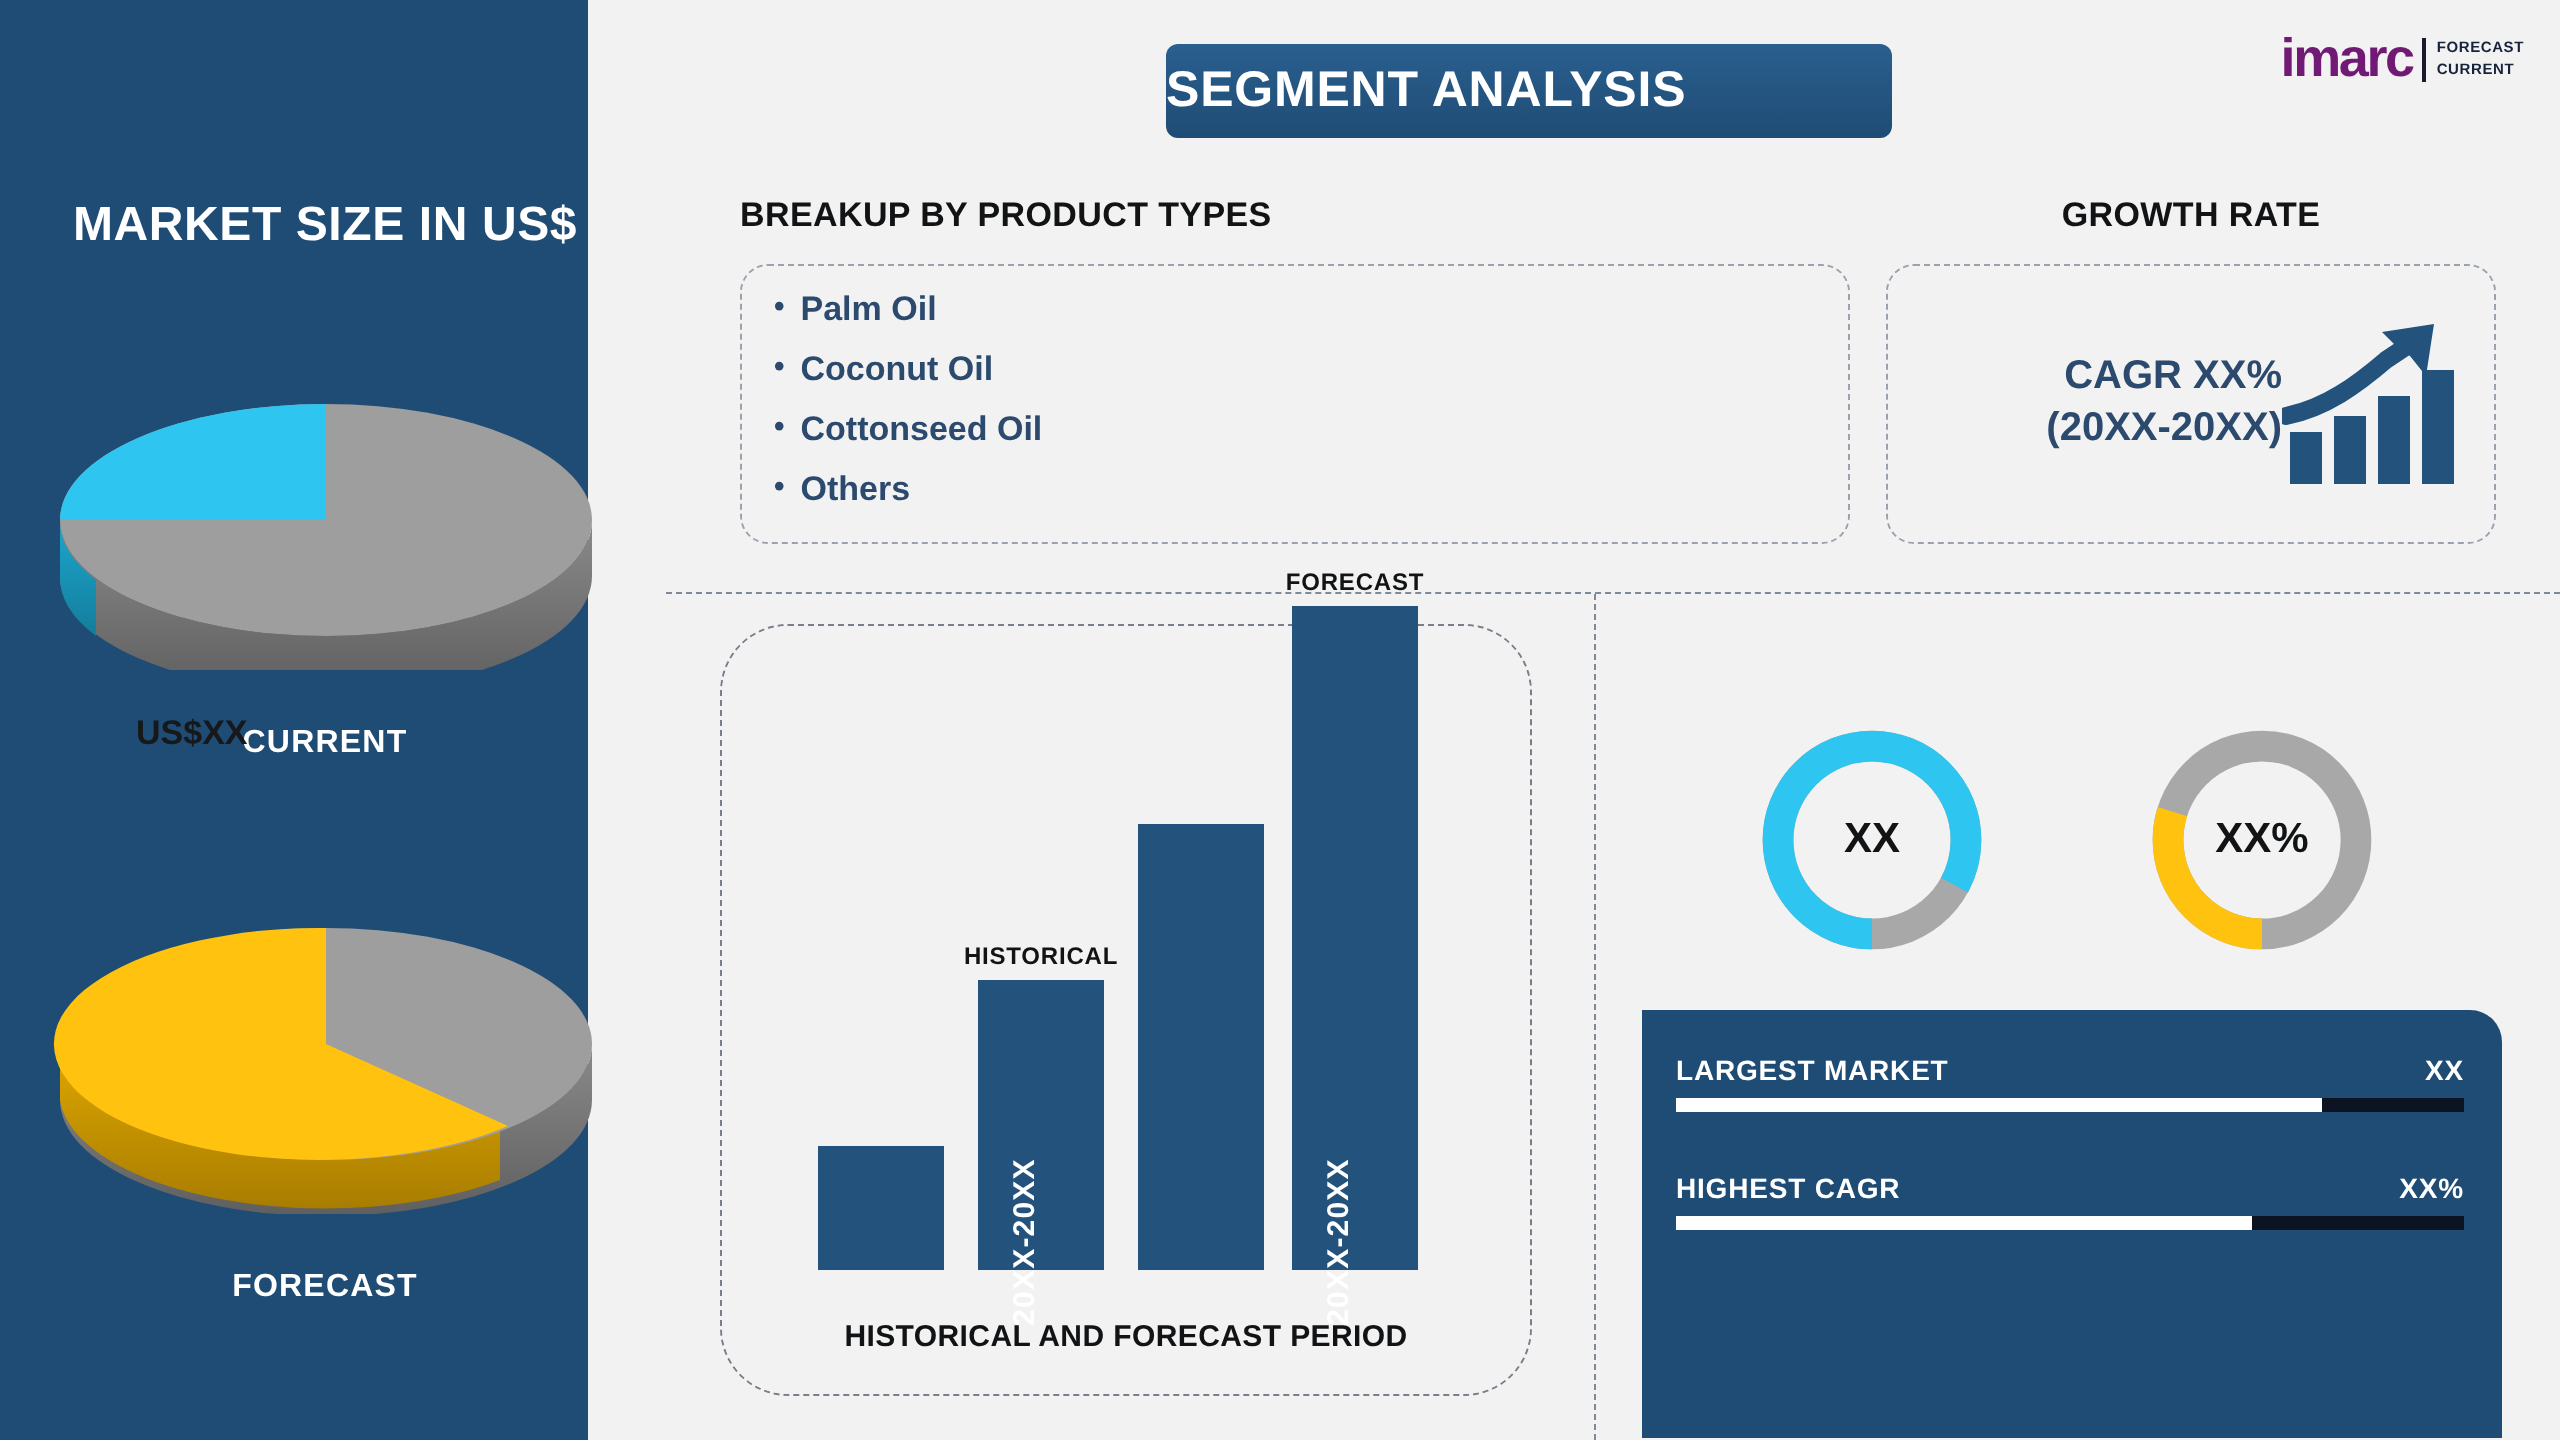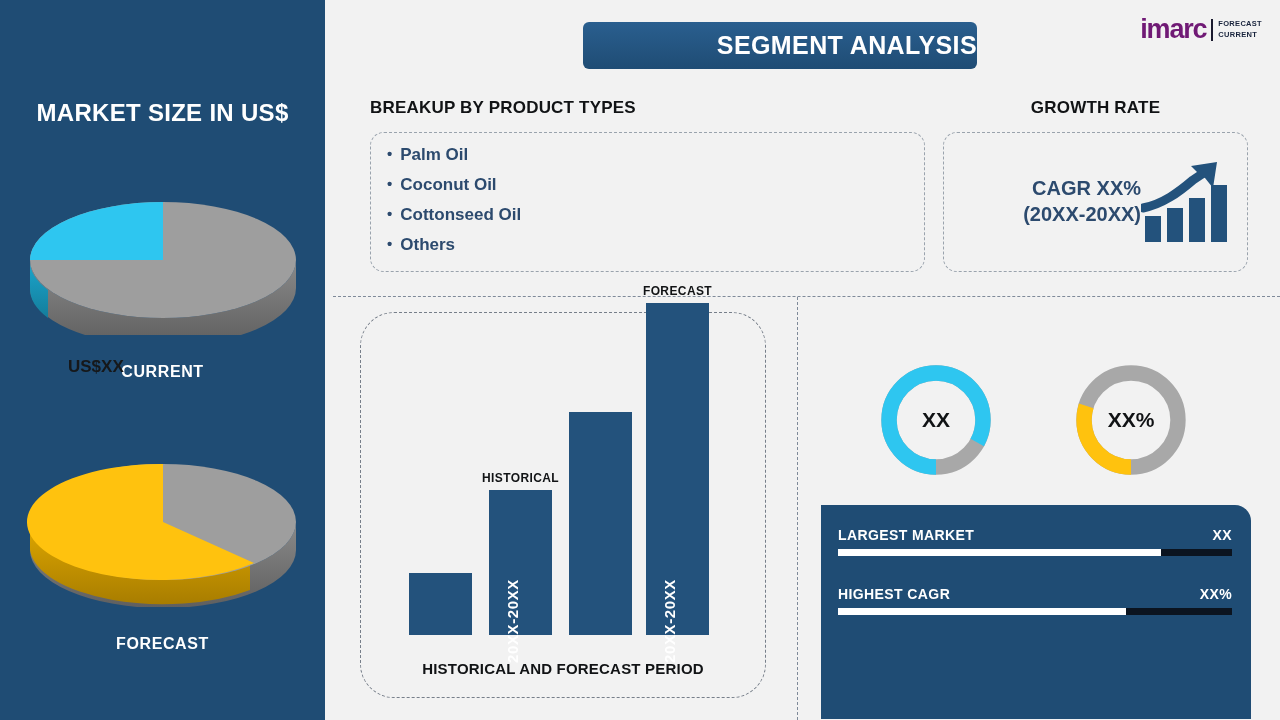--- a/index.html
+++ b/index.html
@@ -5,21 +5,21 @@
   * { margin:0; padding:0; box-sizing:border-box; }
   html,body { width:1280px; height:720px; overflow:hidden; }
   body {
     font-family:"Liberation Sans", sans-serif;
     background:#f2f2f2;
     position:relative;
   }
 
   
   .sidebar {
-    position:absolute; left:0; top:0; width:325px; height:720px;
+    position:absolute; left:0; top:0; width:294px; height:720px;
     background:#1f4c74;
   }
   .sidebar-title {
     position:absolute; top:99px; left:0; width:325px;
     text-align:center; color:#ffffff;
     font-size:24px; font-weight:bold; letter-spacing:0.3px;
   }
   .pie-block { position:absolute; left:0; width:325px; }
   .pie-block.current  { top:160px; }
   .pie-block.forecast { top:432px; }
@@ -35,24 +35,24 @@
     font-size:17px; font-weight:bold;
   }
   .pie-label.lbl-current  { left:68px;  top:197px; }
 
   
   .header-band {
     position:absolute; left:325px; top:0; right:0; height:92px;
   }
   .title-pill {
     position:absolute; left:258px; top:22px;
-    width:394px; height:47px;
+    width:363px; height:47px;
     background:linear-gradient(180deg,#2a5f8f 0%,#1f4c74 100%);
     border-radius:6px;
-    display:flex; align-items:center; justify-content:flex-end;
+    display:flex; align-items:center; justify-content:flex-start;
   }
   .title-pill span {
     color:#ffffff; font-size:25px; font-weight:bold; letter-spacing:0.4px;
   }
   .logo {
     position:absolute; right:18px; top:16px;
     display:flex; align-items:center; gap:5px;
   }
   .logo-mark {
     position:relative;

